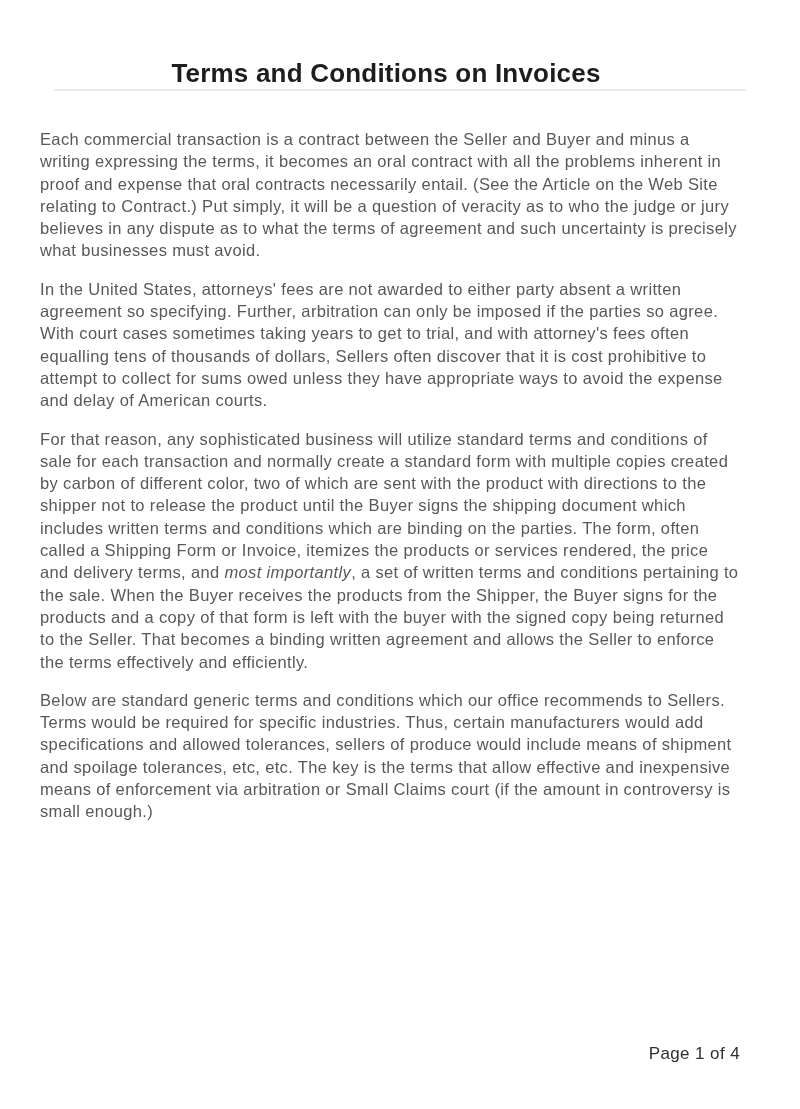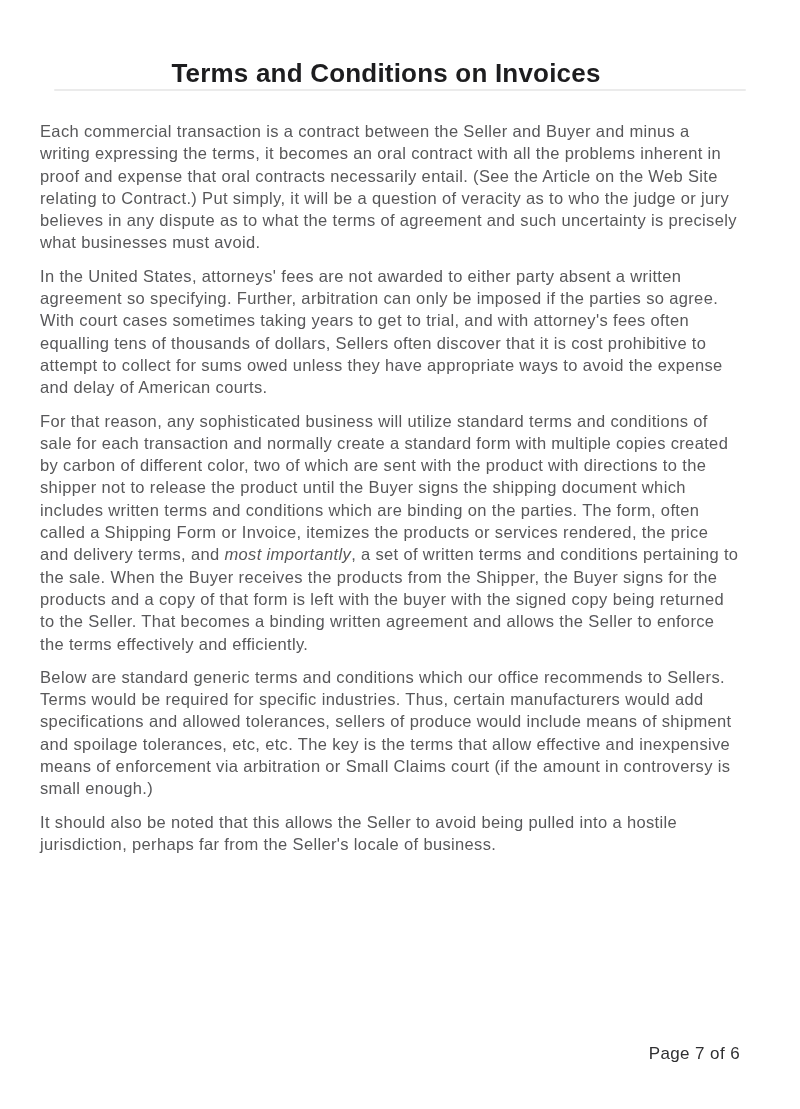--- a/index.html
+++ b/index.html
@@ -48,21 +48,21 @@
       position: absolute;
       top: 112px;
       left: 40px;
       width: 700px;
       color: var(--body-text);
       font-size: 16.5px;
       line-height: 22.3px;
       letter-spacing: 0.35px;
     }
     .doc-body p {
-      margin: 8px 0 11px 0;
+      margin: 16px 0 11px 0;
       padding: 0;
     }
     .doc-body em {
       font-style: italic;
       text-align: center;
     }
     .page-number {
       position: absolute;
       top: 1044px;
       right: 32px;
@@ -91,22 +91,19 @@
     </p>
 
     <p>
       <span>For that reason, any sophisticated business will utilize standard terms and conditions of sale for each transaction and normally create a standard form with multiple copies created by carbon of different color, two of which are sent with the product with directions to the shipper not to release the product until the Buyer signs the shipping document which includes written terms and conditions which are binding on the parties. The form, often called a Shipping Form or Invoice, itemizes the products or services rendered, the price and delivery terms, and </span><em>most importantly</em><span>, a set of written terms and conditions pertaining to the sale. When the Buyer receives the products from the Shipper, the Buyer signs for the products and a copy of that form is left with the buyer with the signed copy being returned to the Seller. That becomes a binding written agreement and allows the Seller to enforce the terms effectively and efficiently.</span>
     </p>
 
     <p>
       <span>Below are standard generic terms and conditions which our office recommends to Sellers. Terms would be required for specific industries. Thus, certain manufacturers would add specifications and allowed tolerances, sellers of produce would include means of shipment and spoilage tolerances, etc, etc. The key is the terms that allow effective and inexpensive means of enforcement via arbitration or Small Claims court (if the amount in controversy is small enough.)</span>
     </p>
 
-    <p>
-      <span>It should also be noted that this allows the Seller to avoid being pulled into a hostile jurisdiction, perhaps far from the Seller's locale of business.</span>
-    </p>
 
 
   </div>
 
-  <div class="page-number">Page 7 of 6</div>
+  <div class="page-number">Page 1 of 4</div>
 
 </div>
 
 </body></html>

